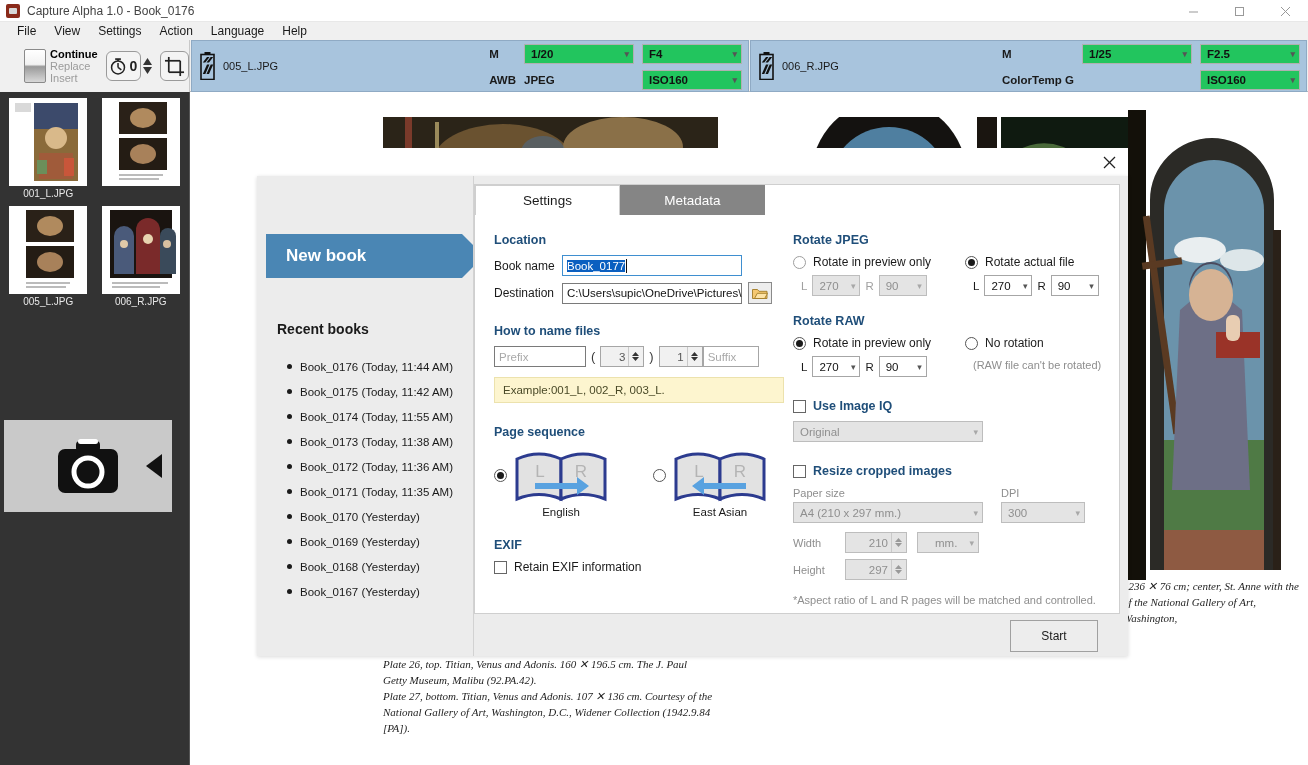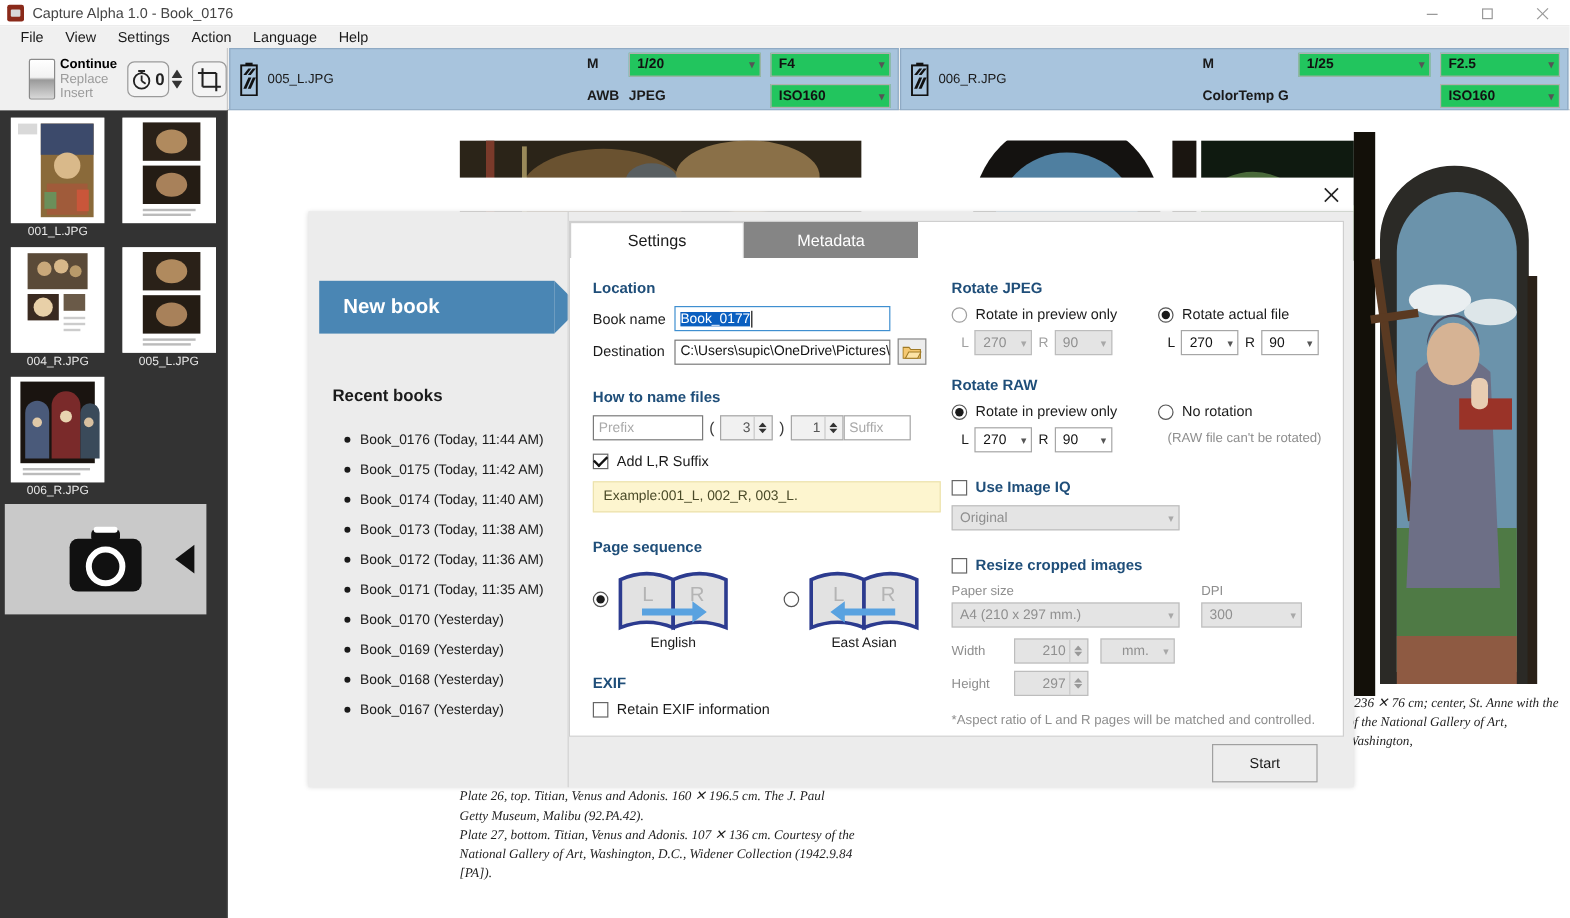--- a/index.html
+++ b/index.html
@@ -419,40 +419,20 @@
           <rect x="17" y="40" width="48" height="32" fill="#241c14"></rect>
           <ellipse cx="41" cy="56" rx="13" ry="10" fill="#a8815a"></ellipse>
           <rect x="17" y="76" width="44" height="2" fill="#bbb"></rect>
           <rect x="17" y="80" width="40" height="2" fill="#bbb"></rect>
         </svg>
       </div>
       <div class="thumb-cap"></div>
     </div>
 
 
-    <div class="thumb">
-      <div class="thumb-img">
-        <svg width="78" height="88" viewBox="0 0 78 88">
-          <rect width="78" height="88" fill="#fff"></rect>
-          <rect x="14" y="5" width="50" height="30" fill="#5a4a38"></rect>
-          <circle cx="28" cy="18" r="6" fill="#c9a87a"></circle>
-            <circle cx="42" cy="16" r="6" fill="#d8b88a"></circle>
-            <circle cx="54" cy="20" r="5" fill="#b89a6a"></circle>
-          <rect x="14" y="39" width="26" height="22" fill="#3a2a20"></rect>
-          <circle cx="27" cy="50" r="8" fill="#e8d0a8"></circle>
-          <rect x="44" y="39" width="18" height="14" fill="#6a5a48"></rect>
-          <g fill="#ccc">
-              <rect x="44" y="58" width="18" height="2"></rect>
-              <rect x="44" y="63" width="18" height="2"></rect>
-              <rect x="44" y="68" width="14" height="2"></rect>
-            </g>
-        </svg>
-      </div>
-      <div class="thumb-cap">004_R.JPG</div>
-    </div>
 
     <div class="thumb">
       <div class="thumb-img">
         <svg width="78" height="88" viewBox="0 0 78 88">
           <rect width="78" height="88" fill="#fff"></rect>
           <rect x="17" y="4" width="48" height="32" fill="#2a2118"></rect>
           <ellipse cx="41" cy="20" rx="13" ry="10" fill="#b08a5e"></ellipse>
           <rect x="17" y="40" width="48" height="32" fill="#241c14"></rect>
           <ellipse cx="41" cy="56" rx="13" ry="10" fill="#a8815a"></ellipse>
           <rect x="17" y="76" width="44" height="2" fill="#bbb"></rect>
@@ -560,21 +540,21 @@
       <div class="recent-item">
           <span class="dot"></span>
           <span>Book_0176 (Today, 11:44 AM)</span>
         </div>
       <div class="recent-item">
           <span class="dot"></span>
           <span>Book_0175 (Today, 11:42 AM)</span>
         </div>
       <div class="recent-item">
           <span class="dot"></span>
-          <span>Book_0174 (Today, 11:40 AM)</span>
+          <span>Book_0174 (Today, 11:55 AM)</span>
         </div>
       <div class="recent-item">
           <span class="dot"></span>
           <span>Book_0173 (Today, 11:38 AM)</span>
         </div>
       <div class="recent-item">
           <span class="dot"></span>
           <span>Book_0172 (Today, 11:36 AM)</span>
         </div>
       <div class="recent-item">
@@ -660,24 +640,20 @@
             <svg width="7" height="4" viewBox="0 0 7 4">
                 <polygon points="3.5,4 0,0 7,0" fill="#333"></polygon>
               </svg>
           </span>
         </div>
         <div class="textbox" style="width:56px; border-color:#a6a6a6;">
           <span class="ph">Suffix</span>
         </div>
       </div>
 
-      <div class="chk" style="margin-top:10px;">
-        <span class="cbox checked"></span>
-        <span class="chk-label">Add L,R Suffix</span>
-      </div>
 
       <div class="example">Example:001_L, 002_R, 003_L.</div>
 
       <div class="sect-title" style="margin-top:22px;">Page sequence</div>
 
       <div class="books">
         <div>
           <div class="bookopt">
             <span class="radio on" style="margin-top:22px;"></span>
             <svg class="bookimg" viewBox="0 0 96 56">

